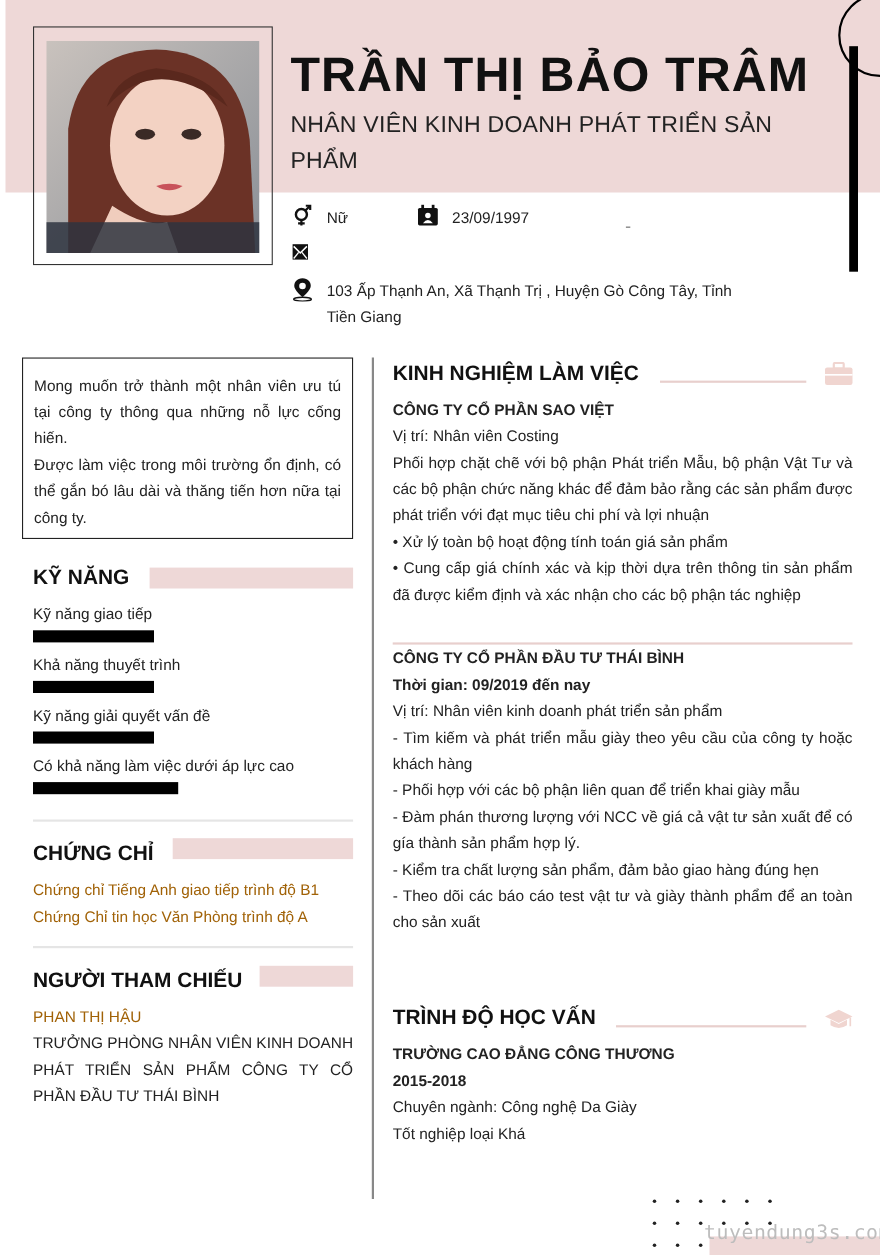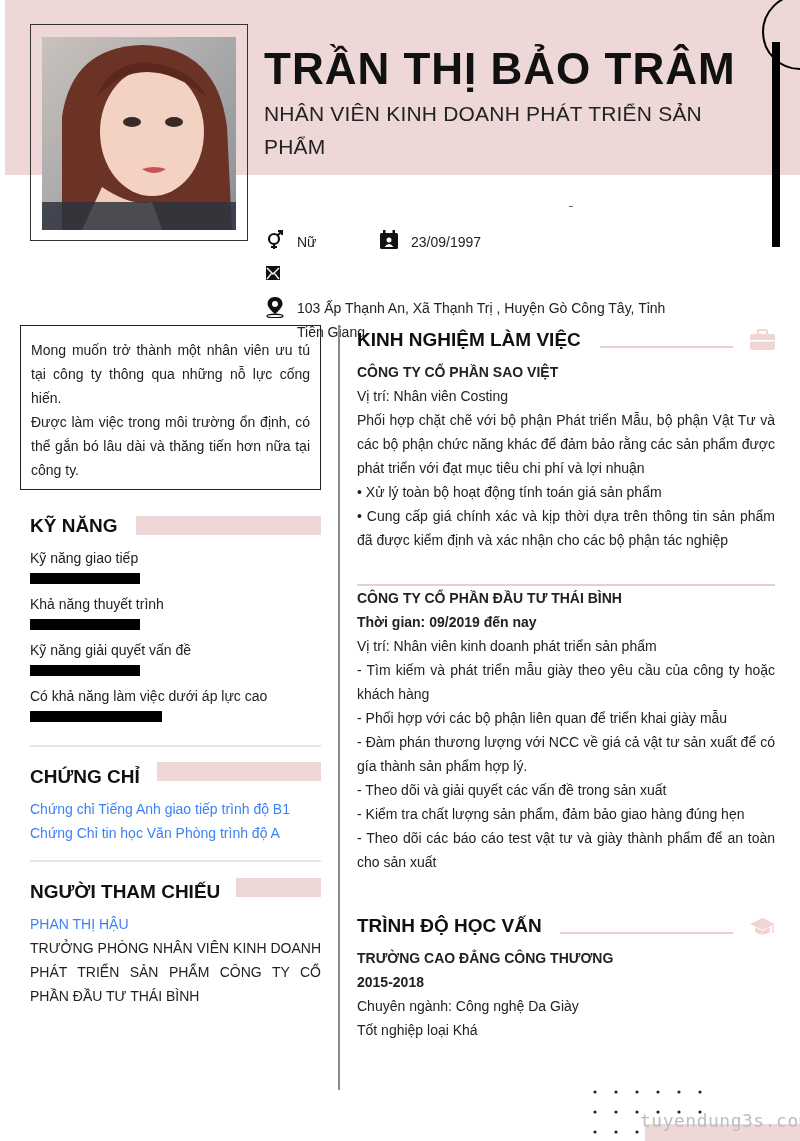--- a/index.html
+++ b/index.html
@@ -10,35 +10,35 @@
   .deco-circle { position:absolute; left:762px; top:-6px; width:76px; height:76px; border:2px solid #000; border-radius:50%; background:transparent; }
   .deco-bar { position:absolute; left:772px; top:42px; width:8px; height:205px; background:#000; }
 
   .photo-frame { position:absolute; left:30px; top:24px; width:218px; height:217px; border:1.5px solid #333; }
   .photo { position:absolute; left:42px; top:37px; width:194px; height:193px; overflow:hidden; }
   .photo svg { display:block; }
 
   .name { position:absolute; left:264px; top:44px; font-size:44px; font-weight:bold; letter-spacing:1px; color:#111; white-space:nowrap; }
   .job-title { position:absolute; left:264px; top:97px; width:500px; font-size:21px; line-height:33px; color:#222; letter-spacing:0.2px; }
 
-  .info-row { position:absolute; display:flex; align-items:flex-start; font-size:14px; color:#222;margin-top:44px; }
+  .info-row { position:absolute; display:flex; align-items:flex-start; font-size:14px; color:#222; }
   .info-icon { width:20px; height:20px; margin-right:12px; flex-shrink:0; }
   .info-text { line-height:24px; }
 
   .objective-box { position:absolute; left:20px; top:325px; width:301px; height:165px; border:1.5px solid #222; padding:12px 10px 0 10px; font-size:14px; line-height:24px; text-align:justify; color:#222; }
 
   .section-title { position:absolute; font-size:19px; font-weight:bold; color:#111; white-space:nowrap; }
   .pink-bar { position:absolute; background:#eed8d7; height:19px; }
   .hr-pink { position:absolute; height:1.5px; background:#e8cfcd; }
   .hr-gray { position:absolute; height:2px; background:#e5e5e5; }
 
   .skill-label { position:absolute; left:30px; font-size:14px; color:#222; }
   .skill-bar { position:absolute; left:30px; height:11px; background:#000; }
 
-  .left-text { position:absolute; left:30px; font-size:14px; line-height:24px; color:#3b82f6; }
+  .left-text { position:absolute; left:30px; font-size:14px; line-height:24px; color:#a16207; }
   .ref-text { position:absolute; left:30px; width:291px; font-size:14px; line-height:24px; color:#222; text-align:justify; }
 
   .vdivider { position:absolute; left:338px; top:325px; width:2px; height:765px; background:#888; }
 
   .right-block { position:absolute; left:357px; width:418px; font-size:14px; line-height:24px; color:#222; }
   .right-block .company { font-weight:bold; font-size:14px; }
   .right-block .period { font-weight:bold; }
   .right-block p { text-align:justify; }
 
   .sec-icon { position:absolute; }
@@ -180,21 +180,20 @@
 
 <div class="hr-pink" style="left:357px; top:584px; width:418px;"></div>
 
 <div class="right-block" style="top:586px;">
   <div class="company">CÔNG TY CỔ PHẦN ĐẦU TƯ THÁI BÌNH</div>
   <div class="period">Thời gian: 09/2019 đến nay</div>
   <div>Vị trí: Nhân viên kinh doanh phát triển sản phẩm</div>
   <p>- Tìm kiếm và phát triển mẫu giày theo yêu cầu của công ty hoặc khách hàng</p>
   <p>- Phối hợp với các bộ phận liên quan để triển khai giày mẫu</p>
   <p>- Đàm phán thương lượng với NCC về giá cả vật tư sản xuất để có gía thành sản phẩm hợp lý.</p>
-  <p>- Theo dõi và giải quyết các vấn đề trong sản xuất</p>
   <p>- Kiểm tra chất lượng sản phẩm, đảm bảo giao hàng đúng hẹn</p>
   <p>- Theo dõi các báo cáo test vật tư và giày thành phẩm để an toàn cho sản xuất</p>
 </div>
 
 <div class="section-title" style="left:357px; top:915px;">TRÌNH ĐỘ HỌC VẤN</div>
 <div class="hr-pink" style="left:560px; top:932px; width:173px;"></div>
 <span class="sec-icon" style="left:749px; top:916px;">
   <svg width="27" height="22" viewBox="0 0 27 22">
     <polygon points="13.5,2 26,8 13.5,14 1,8" fill="#f0d5d0"></polygon>
     <path d="M6 11 L6 16 Q13.5 21 21 16 L21 11 L13.5 15 Z" fill="#f0d5d0"></path>

